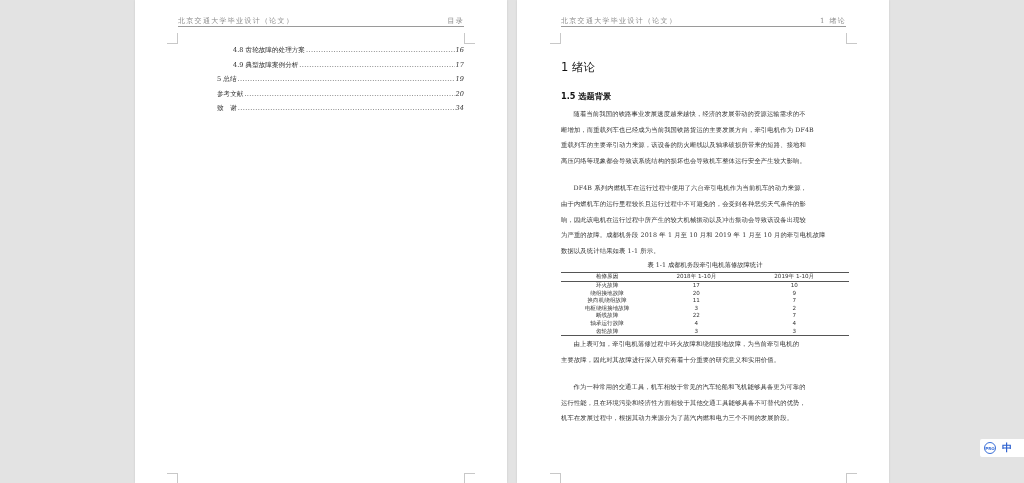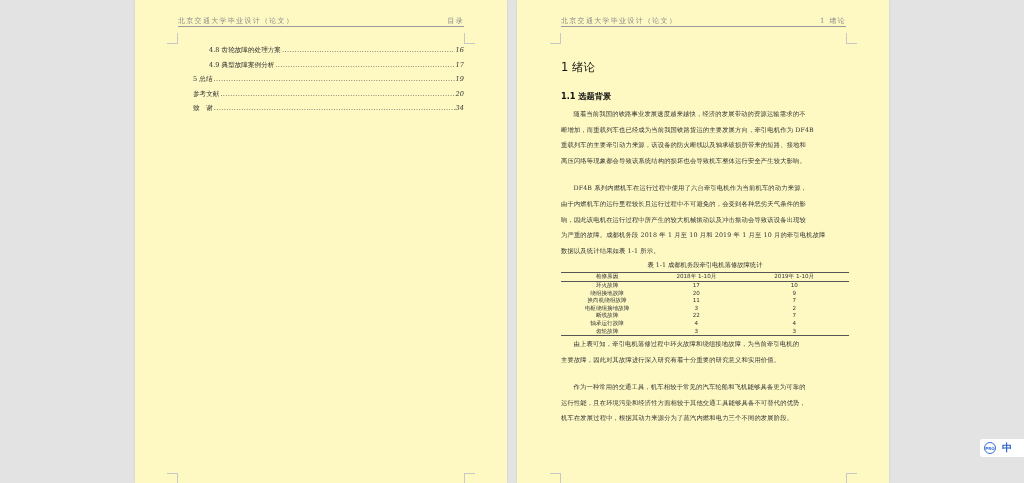--- a/index.html
+++ b/index.html
@@ -7,21 +7,21 @@
   body {
     background: #e3e3e3;
     position: relative;
     font-family: "DejaVu Serif", "Liberation Serif", serif;
     color: #222;
   }
   .page {
     position: absolute;
     top: 0;
     height: 483px;
-    background: #fef9c3;
+    background: #ffffff;
     box-shadow: 0 0 2px rgba(0,0,0,0.12);
   }
   #page-left { left: 135px; width: 372px; }
   #page-right { left: 517px; width: 372px; }
 
   .header {
     position: absolute;
     top: 17px;
     height: 10px;
     border-bottom: 1px solid #9a9a9a;
@@ -45,21 +45,21 @@
   }
   .corner.tl { border-right-width: 1px; border-bottom-width: 1px; }
   .corner.tr { border-left-width: 1px; border-bottom-width: 1px; }
   .corner.bl { border-right-width: 1px; border-top-width: 1px; }
   .corner.br { border-left-width: 1px; border-top-width: 1px; }
 
   
   .toc { position: absolute; left: 58px; top: 43px; width: 271px; font-size: 6.6px; }
   .toc-row {
     display: flex; align-items: center;
-    height: 14.5px; line-height: 14.5px; color: #333;
+    height: 14.5px; line-height: 14.5px; color: #333; margin-left: 24px;
   }
   .toc-row.lv2 { padding-left: 16px; }
   .toc-row .t { white-space: nowrap; }
   .toc-row .dots {
     flex: 1; overflow: hidden; white-space: nowrap; color: #555;
     margin: 0 1px; letter-spacing: 0.4px;
   }
   .toc-row .p { white-space: nowrap; font-style: italic; }
 
   
@@ -164,21 +164,21 @@
 
   <div class="header">
     <span>北京交通大学毕业设计（论文）</span>
     <span>1 绪论</span>
   </div>
 
   <div class="body">
     <div class="h1">1 绪论</div>
     <div class="spacer8"></div>
 
-    <div class="h2">1.1 选题背景</div>
+    <div class="h2">1.5 选题背景</div>
     <div class="para">
       <span class="ln">随着当前我国的铁路事业发展速度越来越快，经济的发展带动的资源运输需求的不</span>
       <span class="ln">断增加，而重载列车也已经成为当前我国铁路货运的主要发展方向，牵引电机作为 DF4B</span>
       <span class="ln">重载列车的主要牵引动力来源，该设备的防火断线以及轴承破损所带来的短路、接地和</span>
       <span class="ln">高压闪络等现象都会导致该系统结构的损坏也会导致机车整体运行安全产生较大影响。</span>
     </div>
     <div class="spacer12"></div>
 
     <div class="para">
       <span class="ln">DF4B 系列内燃机车在运行过程中使用了六台牵引电机作为当前机车的动力来源，</span>

